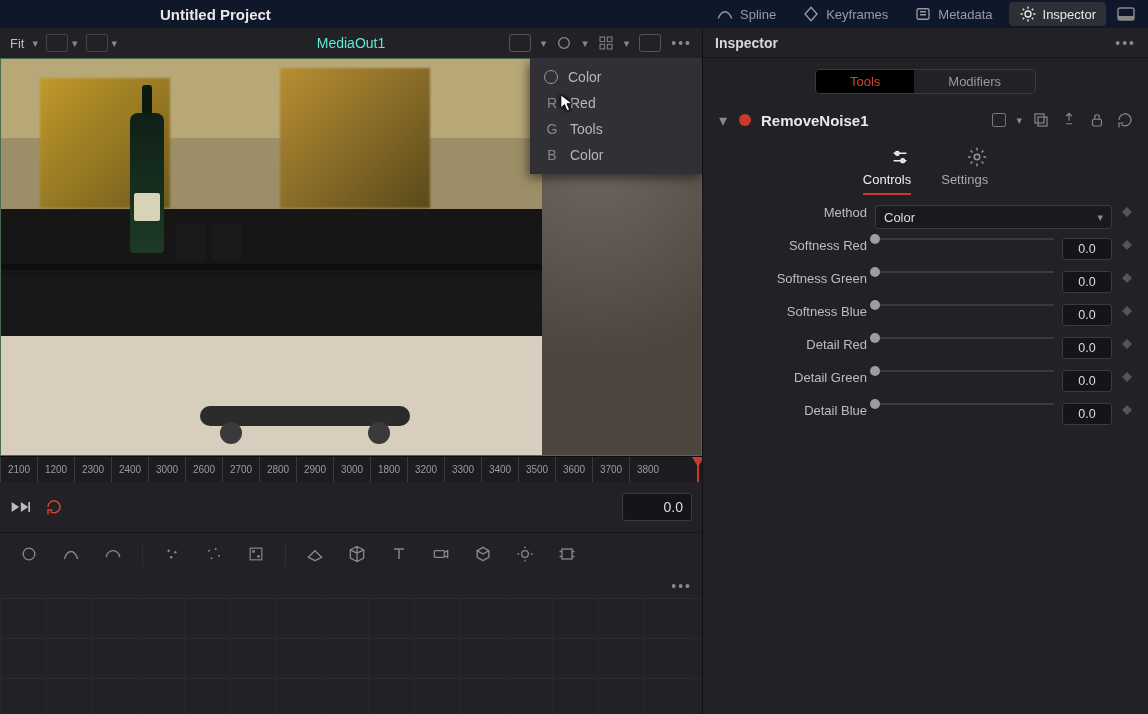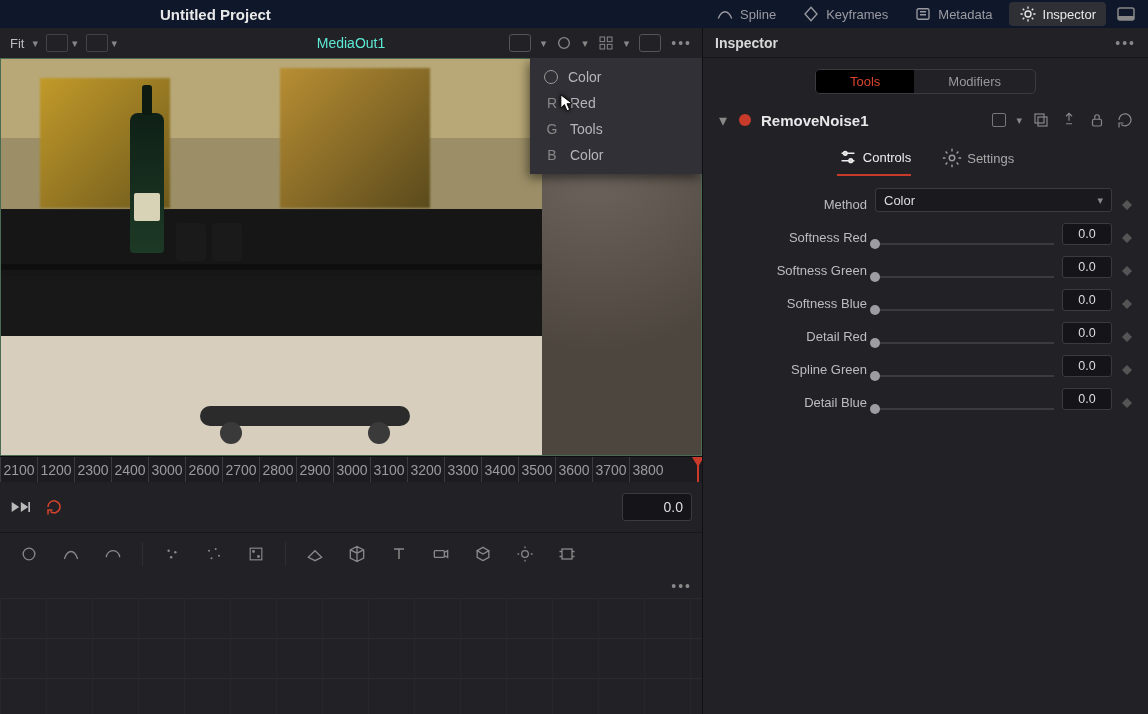--- a/index.html
+++ b/index.html
@@ -63,21 +63,21 @@
   position:absolute; right:0; top:0; width:172px; background:#303036; padding:6px 0;
   display:flex; flex-direction:column; box-shadow:-2px 4px 10px rgba(0,0,0,0.5);
 }
 .channel-item{display:flex;align-items:center;height:26px;gap:10px;padding:0 14px;color:#b5b5ba;font-size:14px;}
 .channel-item .ch-key{width:16px;color:#888;text-align:center;}
 .circle-dot{width:14px;height:14px;border:1.5px solid #999;border-radius:50%;}
 .cursor{position:absolute;width:14px;height:18px;pointer-events:none;}
 .cursor svg{filter:drop-shadow(0 0 2px #000);}
 
 .time-ruler { height: 26px; background: #1c1c21; border-top:1px solid #0d0d0f; display:flex; align-items: center; position:relative; overflow:hidden;}
-.tick { flex: 0 0 37px; height:100%; border-left:1px solid #3a3a40; font-size:14px; color:#9a9aa0; display:flex; align-items:center; justify-content:center; }
+.tick { flex: 0 0 37px; height:100%; border-left:1px solid #3a3a40; font-size:10px; color:#9a9aa0; display:flex; align-items:center; justify-content:center; }
 .playhead { position:absolute; right:3px; top:0; bottom:0; width:2px; background:#c83a2a; }
 .playhead::before{content:"";position:absolute;top:0;left:-5px;width:12px;height:10px;background:#c83a2a;clip-path:polygon(0 0,100% 0,50% 100%);}
 
 .transport { height: 50px; background:#212126; display:flex; align-items:center; padding:0 10px; gap:14px;}
 .time-field { margin-left:auto; width:70px; height:28px; background:#151519; border:1px solid #3a3a40; border-radius:3px; color:#ddd; display:flex; align-items:center; justify-content:flex-end; padding:0 8px; font-size:14px;}
 .loop-icon{color:#d8432c;}
 
 .tool-row { height: 42px; background:#212126; display:flex; align-items:center; gap:8px; padding:0 12px; border-top:1px solid #17171b;}
 .tool-slot{width:34px;height:34px;display:flex;align-items:center;justify-content:center;color:#7a7a80;}
 .tool-slot svg{width:20px;height:20px;}
@@ -101,27 +101,27 @@
 
 .node-row{height:40px;display:flex;align-items:center;padding:0 14px;gap:10px;margin-top:2px;}
 .node-chev{width:12px;display:flex;justify-content:center;color:#888;}
 .node-dot{width:12px;height:12px;border-radius:50%;background:#c83a2a;}
 .node-name{color:#e8e8e8;font-weight:600;font-size:15px;}
 .node-right{margin-left:auto;display:flex;align-items:center;gap:10px;color:#888;}
 .small-square{width:14px;height:14px;border:1px solid #777;border-radius:2px;}
 .node-ico{width:18px;height:18px;display:flex;align-items:center;justify-content:center;}
 
 .ctrl-tabs{display:flex;justify-content:center;gap:30px;margin-top:6px;}
-.ctrl-tab{display:flex;flex-direction:row;align-items:center;gap:4px;font-size:13px;color:#aaa;padding-bottom:6px;}
+.ctrl-tab{display:flex;flex-direction:column;align-items:flex-end;gap:4px;font-size:13px;color:#aaa;padding-bottom:6px;}
 .ctrl-tab svg{width:22px;height:22px;}
 .ctrl-tab.active{color:#eee;border-bottom:2px solid #c83a2a;}
 .ctrl-tab.active svg *{stroke:#eee;}
 
 .params{padding:10px 14px;display:flex;flex-direction:column;gap:7px;}
-.param-row{display:flex;align-items:flex-end;height:26px;gap:8px;}
+.param-row{display:flex;align-items:flex-start;height:26px;gap:8px;}
 .param-label{width:150px;text-align:right;color:#bcbcc2;font-size:13px;}
 .param-select{flex:1;height:24px;background:#1a1a1e;border:1px solid #3a3a40;border-radius:3px;display:flex;align-items:center;justify-content:space-between;padding:0 8px;color:#ddd;font-size:13px;}
 .kf-diamond{width:14px;height:14px;display:flex;align-items:center;justify-content:center;color:#666;}
 .kf-diamond svg{width:10px;height:10px;}
 .checkbox{width:14px;height:14px;border:1px solid #666;border-radius:2px;margin-right:6px;}
 .slider-track{flex:1;height:2px;background:#3a3a40;position:relative;}
 .slider-handle{position:absolute;left:0;top:50%;transform:translate(-50%,-50%);width:10px;height:10px;border-radius:50%;background:#9c9ca2;}
 .num-field{width:50px;height:22px;background:#151519;border:1px solid #3a3a40;border-radius:3px;color:#ddd;display:flex;align-items:center;justify-content:center;font-size:12.5px;}
 </style>
 </head>
@@ -240,21 +240,21 @@
       <div class="tick">2100</div>
       <div class="tick">1200</div>
       <div class="tick">2300</div>
       <div class="tick">2400</div>
       <div class="tick">3000</div>
       <div class="tick">2600</div>
       <div class="tick">2700</div>
       <div class="tick">2800</div>
       <div class="tick">2900</div>
       <div class="tick">3000</div>
-      <div class="tick">3100</div>
+      <div class="tick">1800</div>
       <div class="tick">3200</div>
       <div class="tick">3300</div>
       <div class="tick">3400</div>
       <div class="tick">3500</div>
       <div class="tick">3600</div>
       <div class="tick">3700</div>
       <div class="tick">3800</div>
       <div class="playhead"></div>
     </div>
 
@@ -478,21 +478,21 @@
             <div class="slider-handle"></div>
           </div>
         <div class="num-field">0.0</div>
         <span class="kf-diamond">
             <svg viewBox="0 0 10 10">
               <path d="M5 0l5 5-5 5-5-5z" fill="#555"></path>
             </svg>
           </span>
       </div>
       <div class="param-row">
-        <span class="param-label">Spline Green</span>
+        <span class="param-label">Detail Green</span>
         <div class="slider-track">
             <div class="slider-handle"></div>
           </div>
         <div class="num-field">0.0</div>
         <span class="kf-diamond">
             <svg viewBox="0 0 10 10">
               <path d="M5 0l5 5-5 5-5-5z" fill="#555"></path>
             </svg>
           </span>
       </div>

